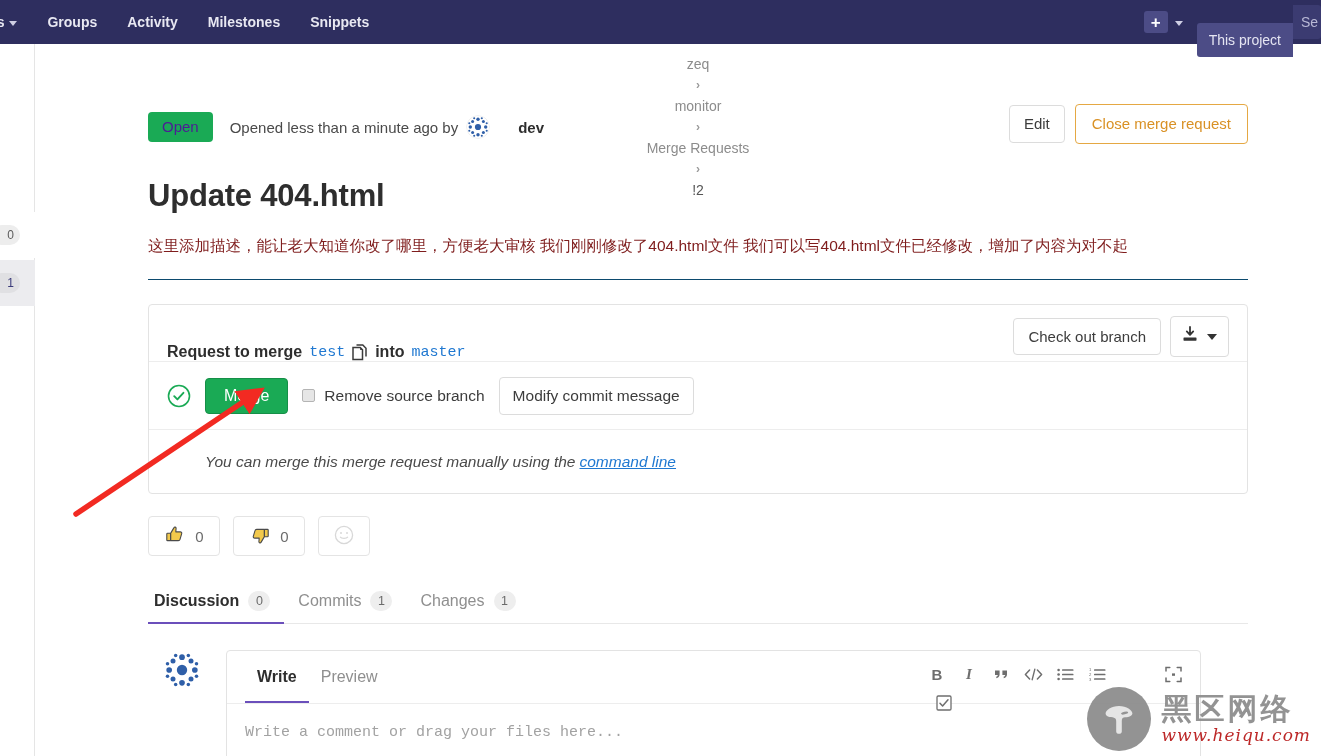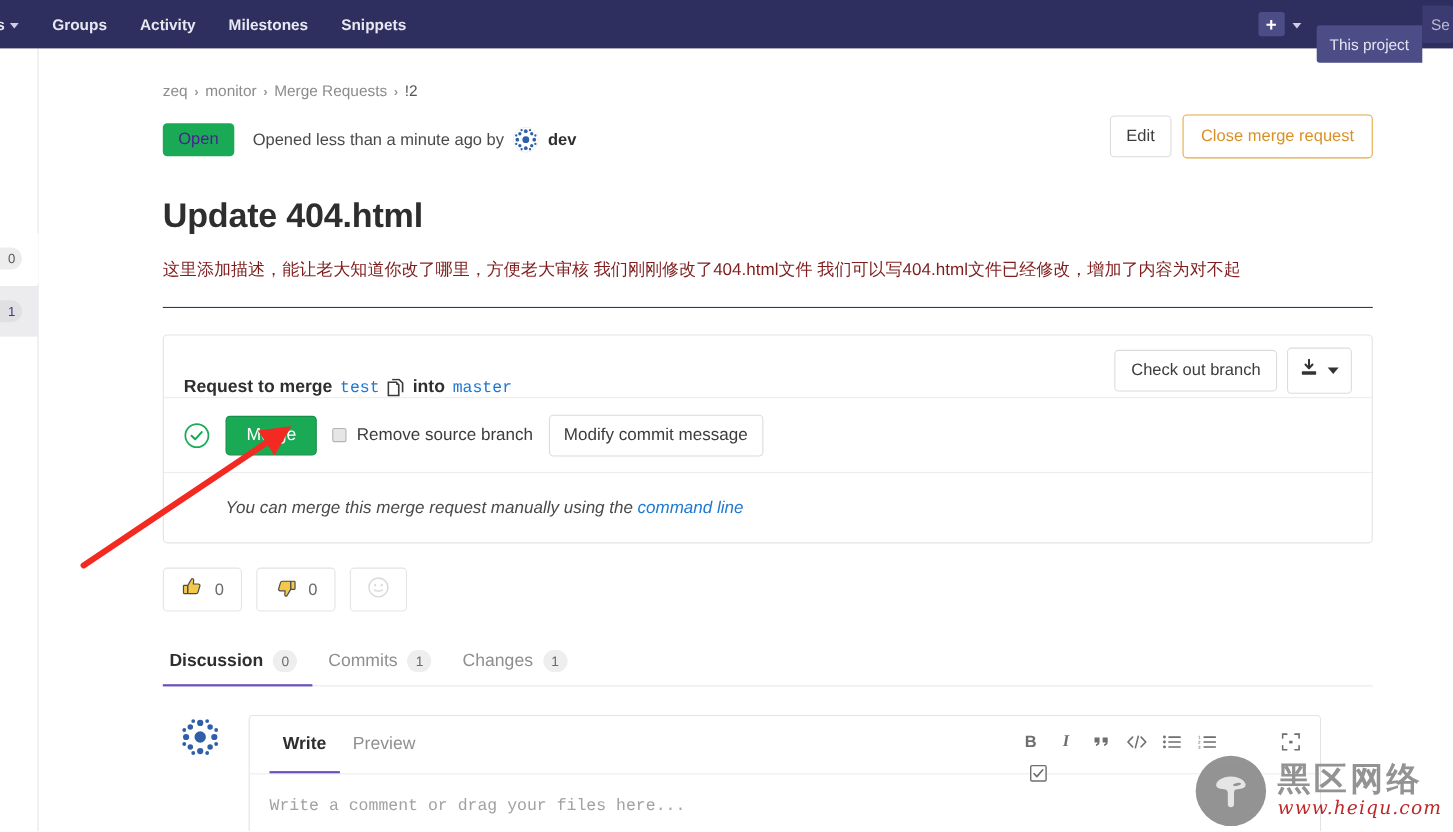--- a/index.html
+++ b/index.html
@@ -123,26 +123,27 @@
     overflow: hidden;
   }
   .inner {
     position: absolute;
     left: 113px; top: 0;
     width: 1100px;
   }
 
   
   .breadcrumb {
-    display: flex; align-items: flex-end;
+    display: flex; align-items: center;
     font-size: 14px;
     color: #8c8c8c;
     height: 34px;
     margin-top: 12px;
     gap: 6px;
+    flex-direction: column;
   }
   .bc-link { color: #8c8c8c; cursor: pointer; }
   .bc-sep { color: #9a9a9a; font-size: 12px; font-weight: bold; }
   .bc-current { color: #555; }
 
   
   .status-row {
     display: flex; align-items: center;
     height: 46px;
     margin-top: 14px;
@@ -165,21 +166,21 @@
   }
   .avatar {
     width: 24px; height: 24px;
     border-radius: 50%;
     background: #fff;
     position: relative;
     overflow: hidden;
     flex: none;
   }
   .avatar svg { display: block; }
-  .author-name { font-weight: bold; color: #2e2e2e; }
+  .author-name { font-weight: bold; color: #2e2e2e; margin-left: 20px; }
 
   .status-actions {
     position: absolute; right: 0; top: 0;
     display: flex; align-items: center; gap: 10px; border-radius: 13px;
   }
   .btn {
     background: #fff;
     border: 1px solid #dcdcdc;
     border-radius: 4px;
     font-size: 15px;
@@ -295,21 +296,21 @@
   .btn-modify { padding: 8px 13px; font-size: 15.5px; }
 
   .mw-foot {
     padding: 0 18px 0 56px;
     height: 63px;
     display: flex; align-items: center;
     font-size: 15.5px;
     font-style: italic;
     color: #4a4a4a;
   }
-  .cmd-link { color: #1f78d1; font-style: italic; margin-left: 4px; cursor: pointer; }
+  .cmd-link { color: #1f78d1; font-style: italic; margin-left: 4px; cursor: pointer; text-decoration: underline; }
 
   
   .reactions {
     display: flex; align-items: center; gap: 13px;
     margin-top: 22px;
   }
   .rx-btn {
     border: 1px solid #e4e4e4;
     border-radius: 4px;
     background: #fff;

